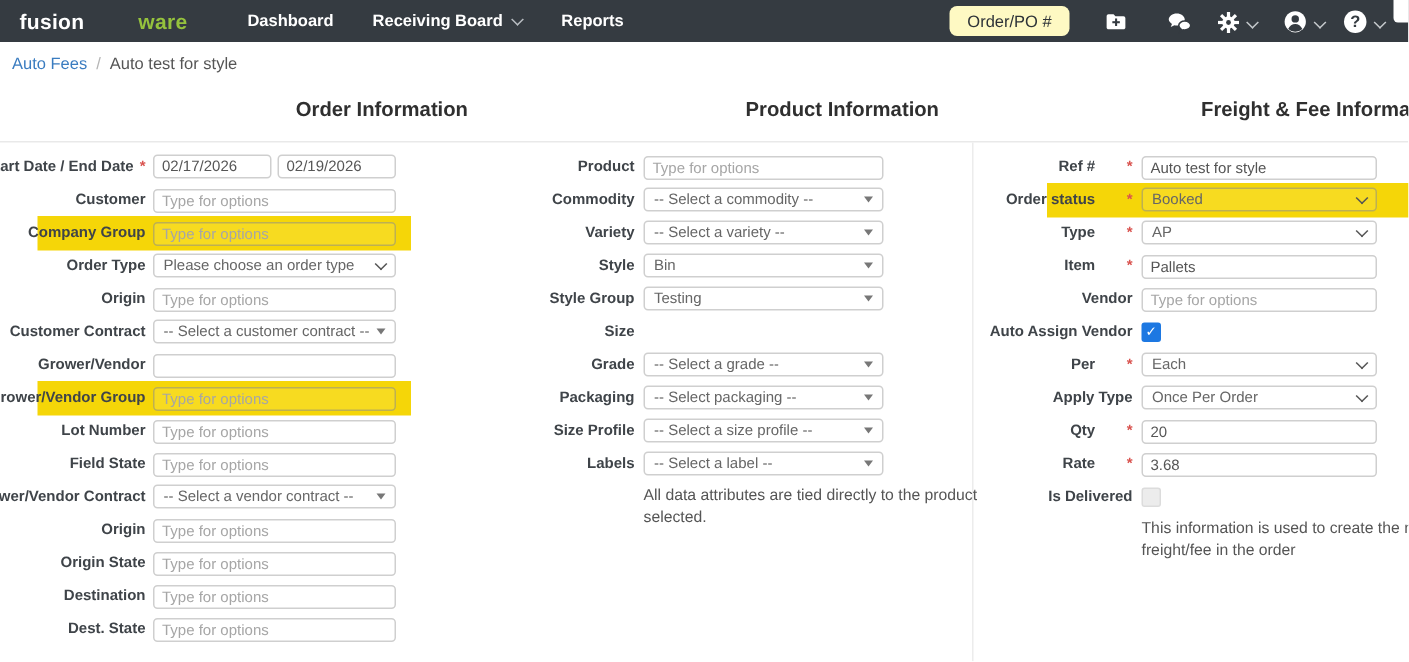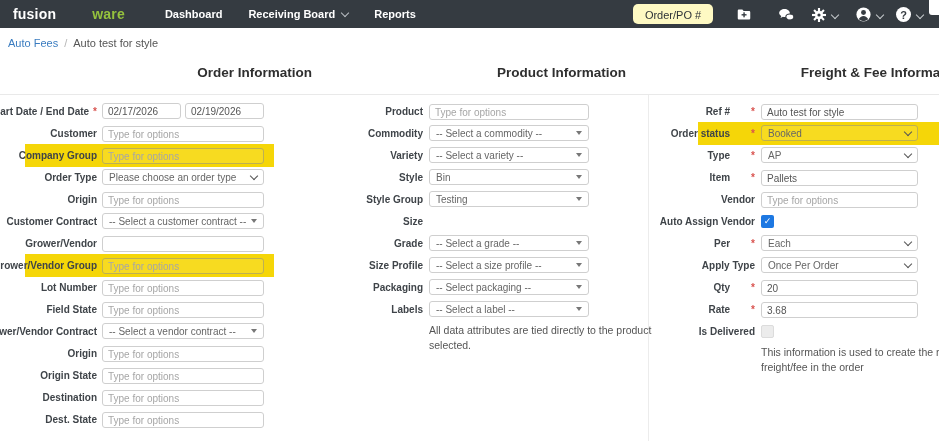--- a/index.html
+++ b/index.html
@@ -326,36 +326,36 @@
         </span>
         <div class="ctrl">
           <div class="sel">
             <span class="val">-- Select a grade --</span>
             <span class="caret"></span>
           </div>
         </div>
       </div>
       <div class="row">
         <span class="lblbox">
+          <span class="lbl">Packaging</span>
+        </span>
+        <div class="ctrl">
+          <div class="sel">
+            <span class="val">-- Select packaging --</span>
+            <span class="caret"></span>
+          </div>
+        </div>
+      </div>
+      <div class="row">
+        <span class="lblbox">
           <span class="lbl">Size Profile</span>
         </span>
         <div class="ctrl">
           <div class="sel">
             <span class="val">-- Select a size profile --</span>
-            <span class="caret"></span>
-          </div>
-        </div>
-      </div>
-      <div class="row">
-        <span class="lblbox">
-          <span class="lbl">Packaging</span>
-        </span>
-        <div class="ctrl">
-          <div class="sel">
-            <span class="val">-- Select packaging --</span>
             <span class="caret"></span>
           </div>
         </div>
       </div>
       <div class="row">
         <span class="lblbox">
           <span class="lbl">Labels</span>
         </span>
         <div class="ctrl">
           <div class="sel">

